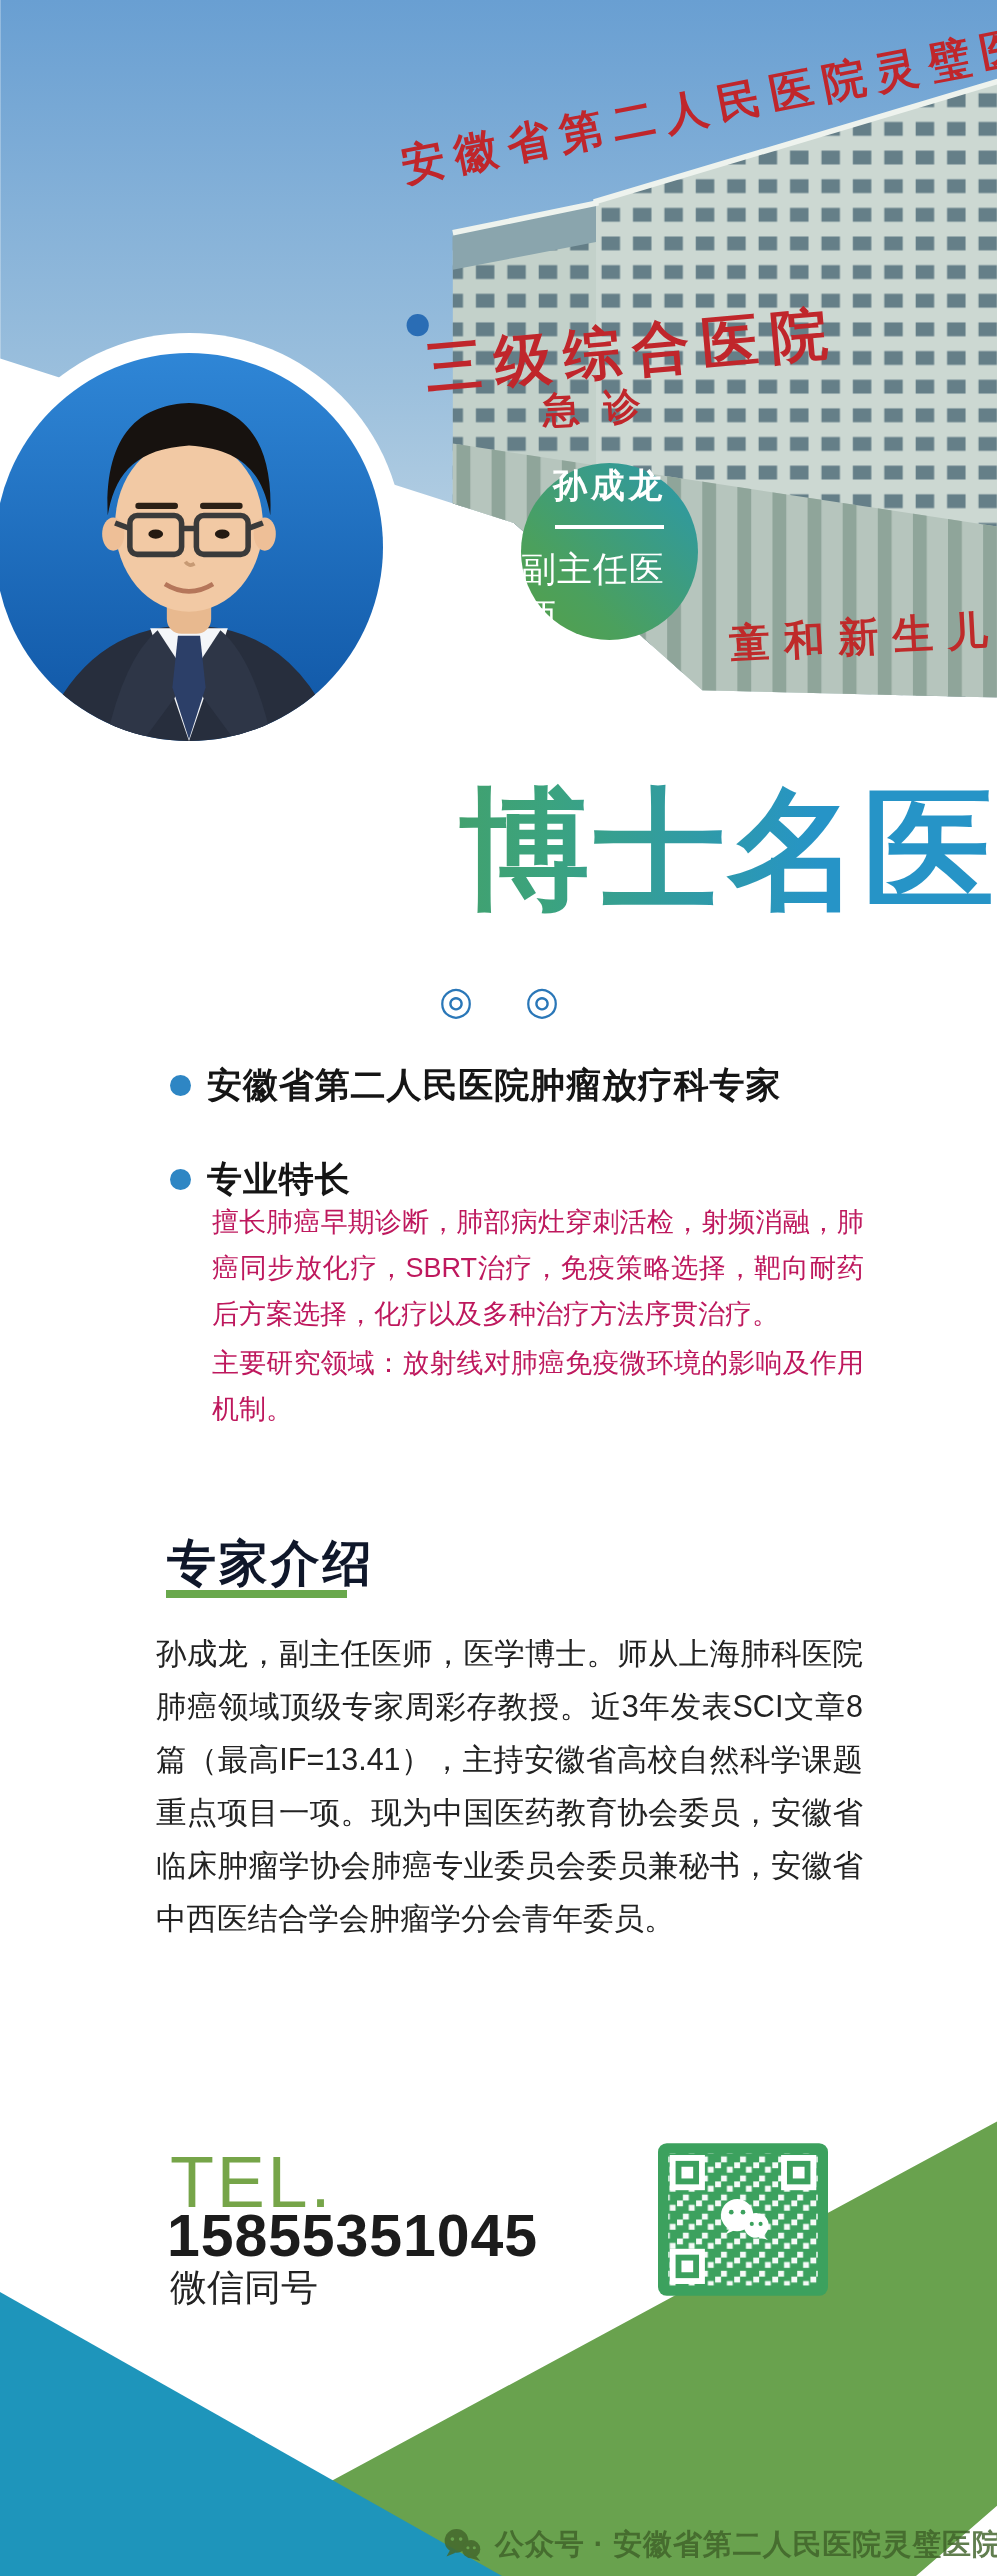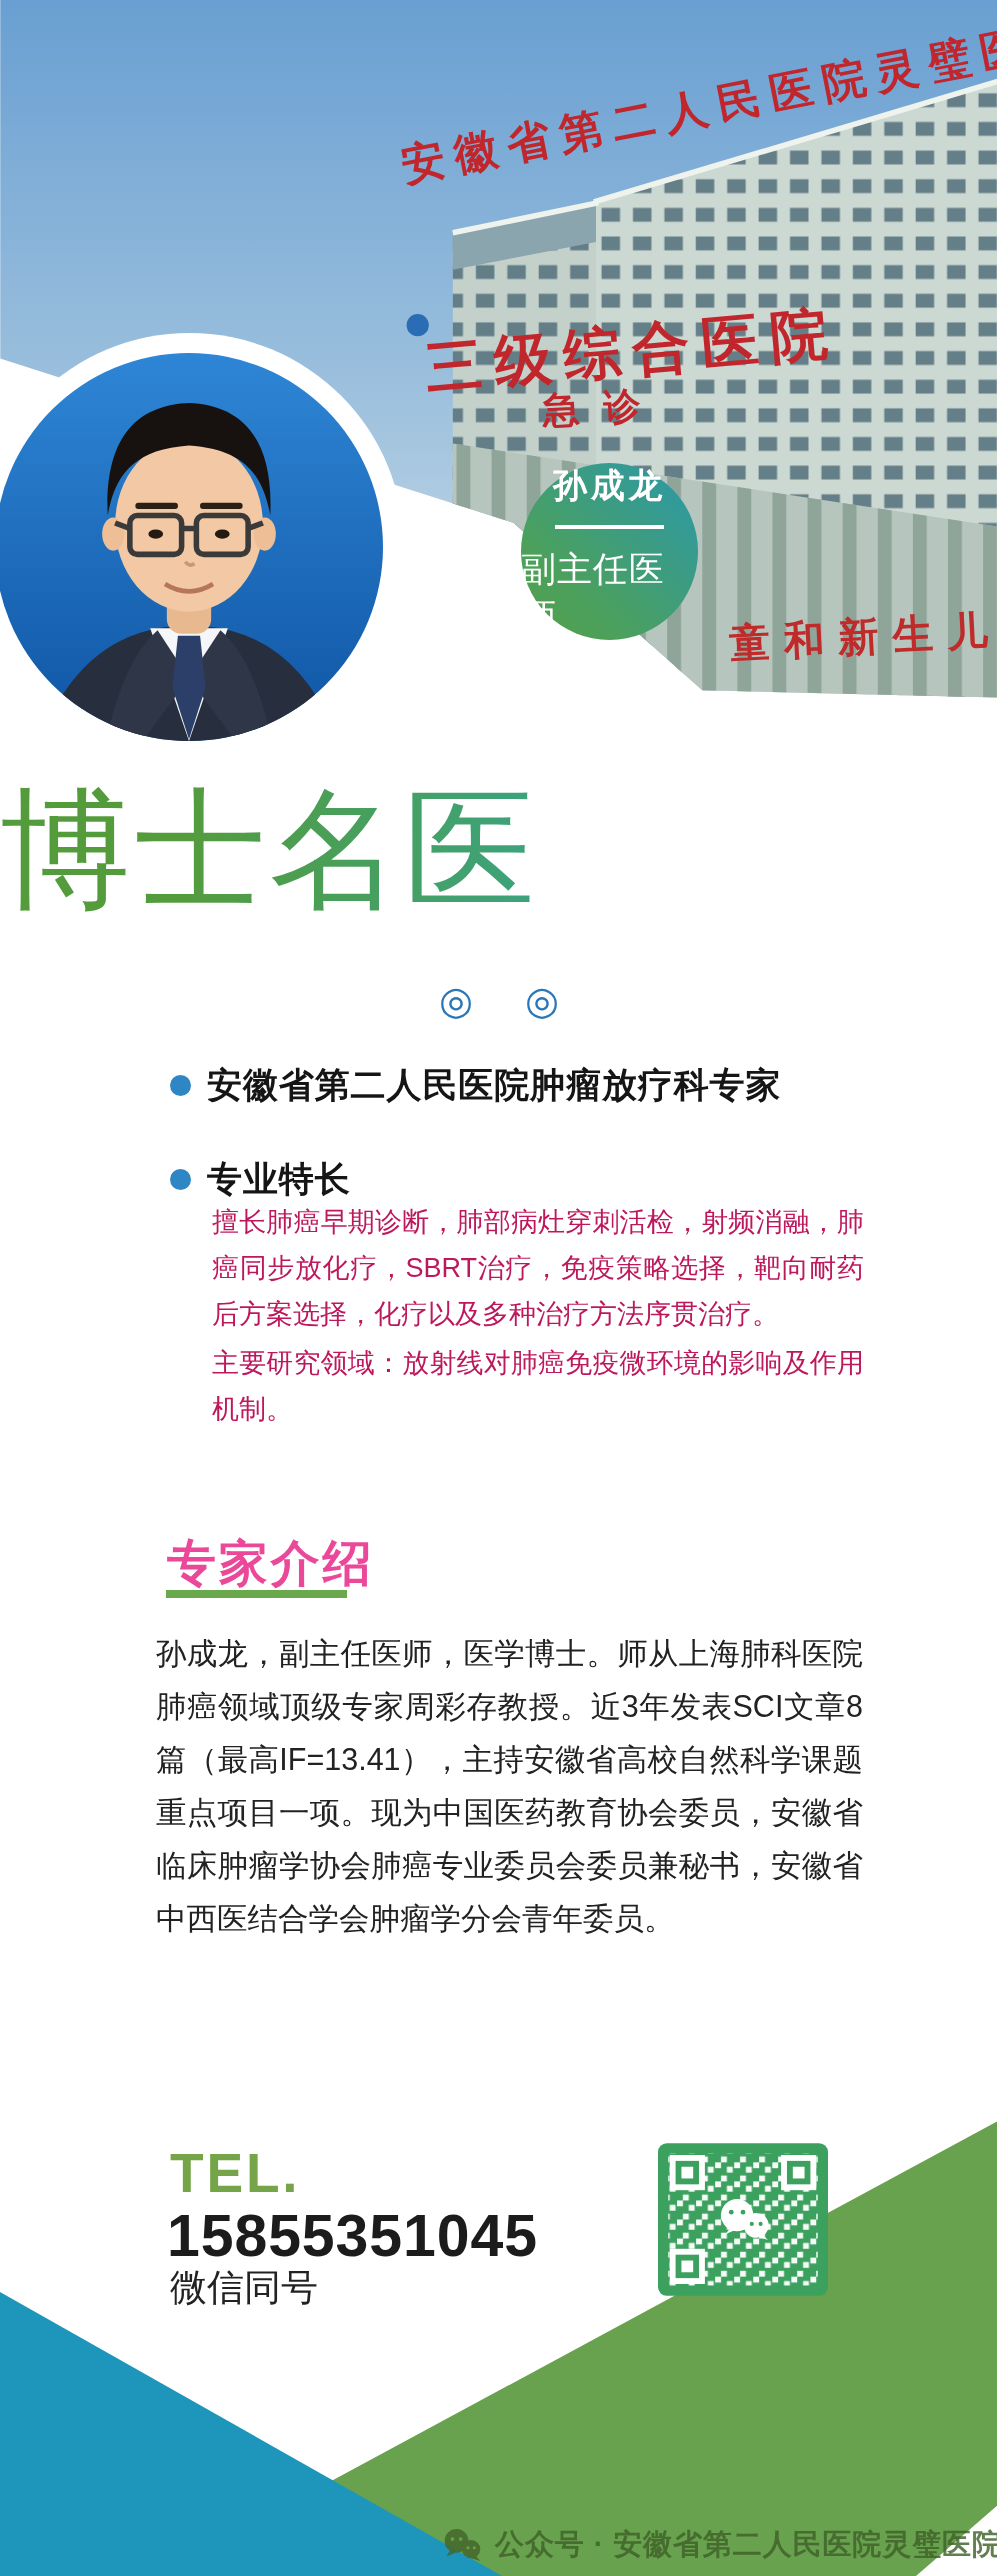--- a/index.html
+++ b/index.html
@@ -29,22 +29,22 @@
     background:linear-gradient(to bottom left,#2f99a1 10%,#4ba05d 70%,#55a049);
     display:flex;flex-direction:column;align-items:center;justify-content:space-between;
     color:#fff;
   }
   .name-circle .nm{font-size:34px;font-weight:700;letter-spacing:3.7px;}
   .name-circle .dv{width:109px;height:4.6px;background:#fff;margin:12px 0 13px;}
   .name-circle .tt{font-size:35px;font-weight:400;letter-spacing:0.9px;}
 
   
   .hero-title{
-    position:absolute;top:778px;left:0;width:998px;text-align:left;
-    font-size:131px;line-height:144px;font-weight:400;letter-spacing:3.7px;
+    position:absolute;top:778px;left:0;width:998px;text-align:right;
+    font-size:131px;line-height:144px;font-weight:700;letter-spacing:3.7px;
     background:linear-gradient(90deg,#549b3c 18%,#3ba37f 55%,#2694c7 82%);
     -webkit-background-clip:text;background-clip:text;color:transparent;
   }
   .hero-sub{
     position:absolute;top:961px;left:0;width:998px;height:79px;
     display:flex;align-items:center;justify-content:center;gap:52px;
   }
   .hero-sub .deco{font-size:39px;color:#2a77b8;line-height:1;}
   .hero-sub .txt{font-size:46px;color:#2171b5;font-weight:600;letter-spacing:1.8px;}
 
@@ -56,40 +56,40 @@
   .spec-body{
     position:absolute;left:212px;top:1199px;width:652px;
     font-size:27px;line-height:46px;color:#be185d;text-align:justify;
   }
   .spec-body p{margin:0;}
   .spec-body p + p{margin-top:2.8px;}
 
   
   .intro-head{
     position:absolute;left:167px;top:1531px;
-    font-size:49px;font-weight:900;color:#ec4899;letter-spacing:2.8px;
+    font-size:49px;font-weight:900;color:#0f172a;letter-spacing:2.8px;
   }
   .intro-bar{position:absolute;left:166px;top:1590px;width:181px;height:8.3px;background:#69a84c;}
   .intro-body{
     position:absolute;left:156px;top:1627px;width:707px;
     font-size:30.5px;line-height:53px;color:#222;text-align:justify;
   }
 
   
   .green-band{
     position:absolute;inset:0;background:#69a24e;
     clip-path:polygon(0px 2660px,998px 2121px,998px 2505px,916px 2576px,0px 2576px);
   }
   .blue-tri{
     position:absolute;inset:0;background:#1e95bb;
     clip-path:polygon(0px 2292px,502px 2576px,0px 2576px);
   }
 
   
-  .tel-label{position:absolute;left:170px;top:2141px;font-size:55px;font-weight:700;color:#76a549;letter-spacing:2.8px;}
+  .tel-label{position:absolute;left:170px;top:2141px;font-size:72px;font-weight:400;color:#76a549;letter-spacing:2.8px;}
   .tel-phone{position:absolute;left:167px;top:2202px;font-size:59px;font-weight:600;color:#1c1c1c;letter-spacing:0.9px;}
   .tel-note{position:absolute;left:170px;top:2263px;font-size:37px;font-weight:500;color:#222;}
 
   
   .qr{position:absolute;left:658px;top:2143px;width:170px;height:153px;}
 
   
   .footer-row{
     position:absolute;left:441px;top:2525px;display:flex;align-items:center;gap:12px;
     color:rgba(62,98,40,0.82);

